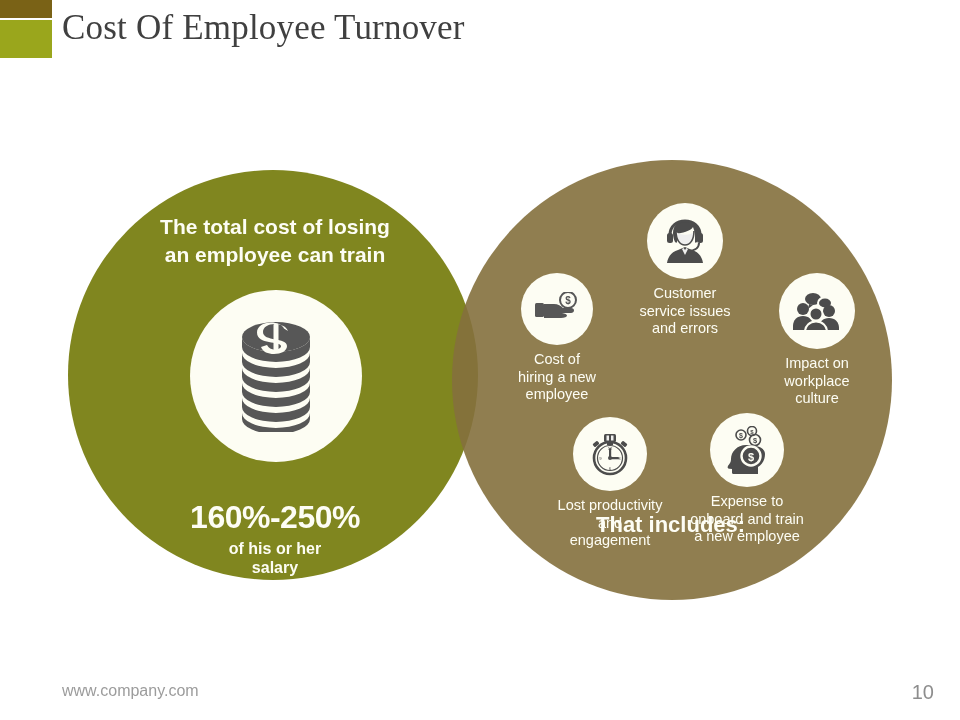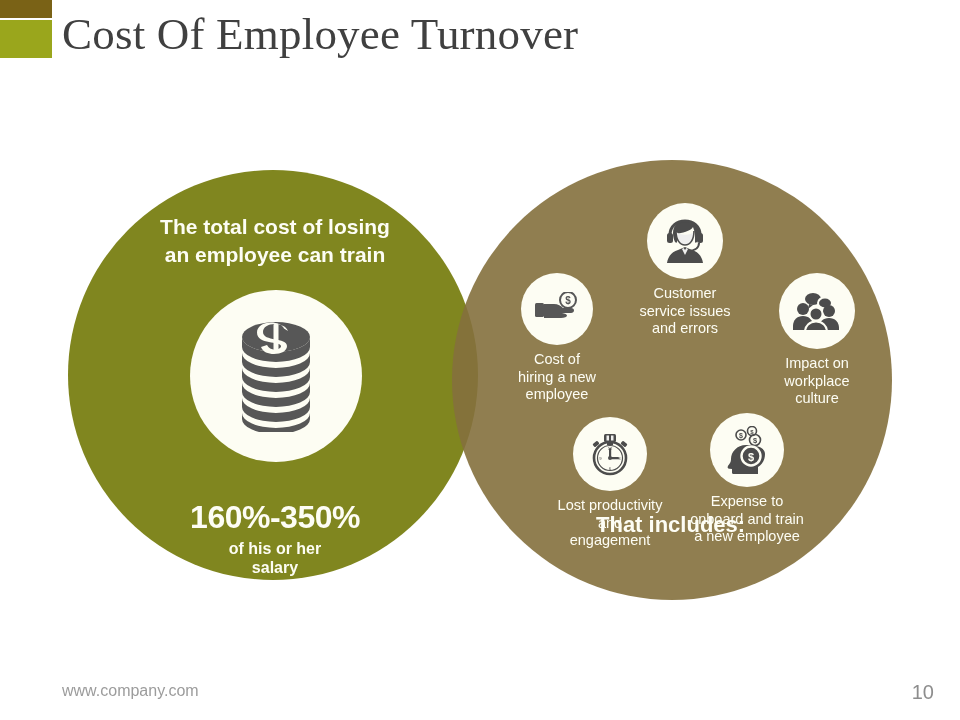--- a/index.html
+++ b/index.html
@@ -33,21 +33,21 @@
     position: absolute;
     left: 0; top: 20px;
     width: 52px; height: 38px;
     background: #9aa61c;
   }
   #page-title {
     position: absolute;
     left: 62px;
     top: 8px;
     font-family: "Liberation Serif", serif;
-    font-size: 45px;
+    font-size: 35px;
     color: #404040;
     letter-spacing: 0.2px;
     white-space: nowrap;
     text-align: right;
   }
 
   
   #venn-stage {
     position: absolute;
     left: 0;
@@ -223,21 +223,21 @@
       <g fill="#fdfdf3">
         <rect x="47.5" y="4" width="5" height="26" rx="1"></rect>
         <path d="M62 11 c-2,-5 -8,-7 -13,-7 c-7,0 -12,3 -12,8 c0,10 24,5 24,14 c0,5 -6,8 -13,8 c-6,0 -11,-2 -13,-7
                  l6,-2 c1.5,3 4.5,4.5 7.5,4.5 c4,0 6.5,-1.5 6.5,-3.5 c0,-5 -24,-1 -24,-13.5 c0,-6 6,-10 14,-10
                  c6,0 11,2 13,6 z"></path>
       </g>
     </svg>
   </div>
 
   <div id="left-stat">
-    <div id="left-stat-value">160%-350%</div>
+    <div id="left-stat-value">160%-250%</div>
     <div id="left-stat-caption">
       <div>of his or her</div>
       <div>salary</div>
     </div>
   </div>
 
   <div id="that-includes">That includes:</div>
 
   <div class="node" id="node-cost">
     <div class="node-badge">

